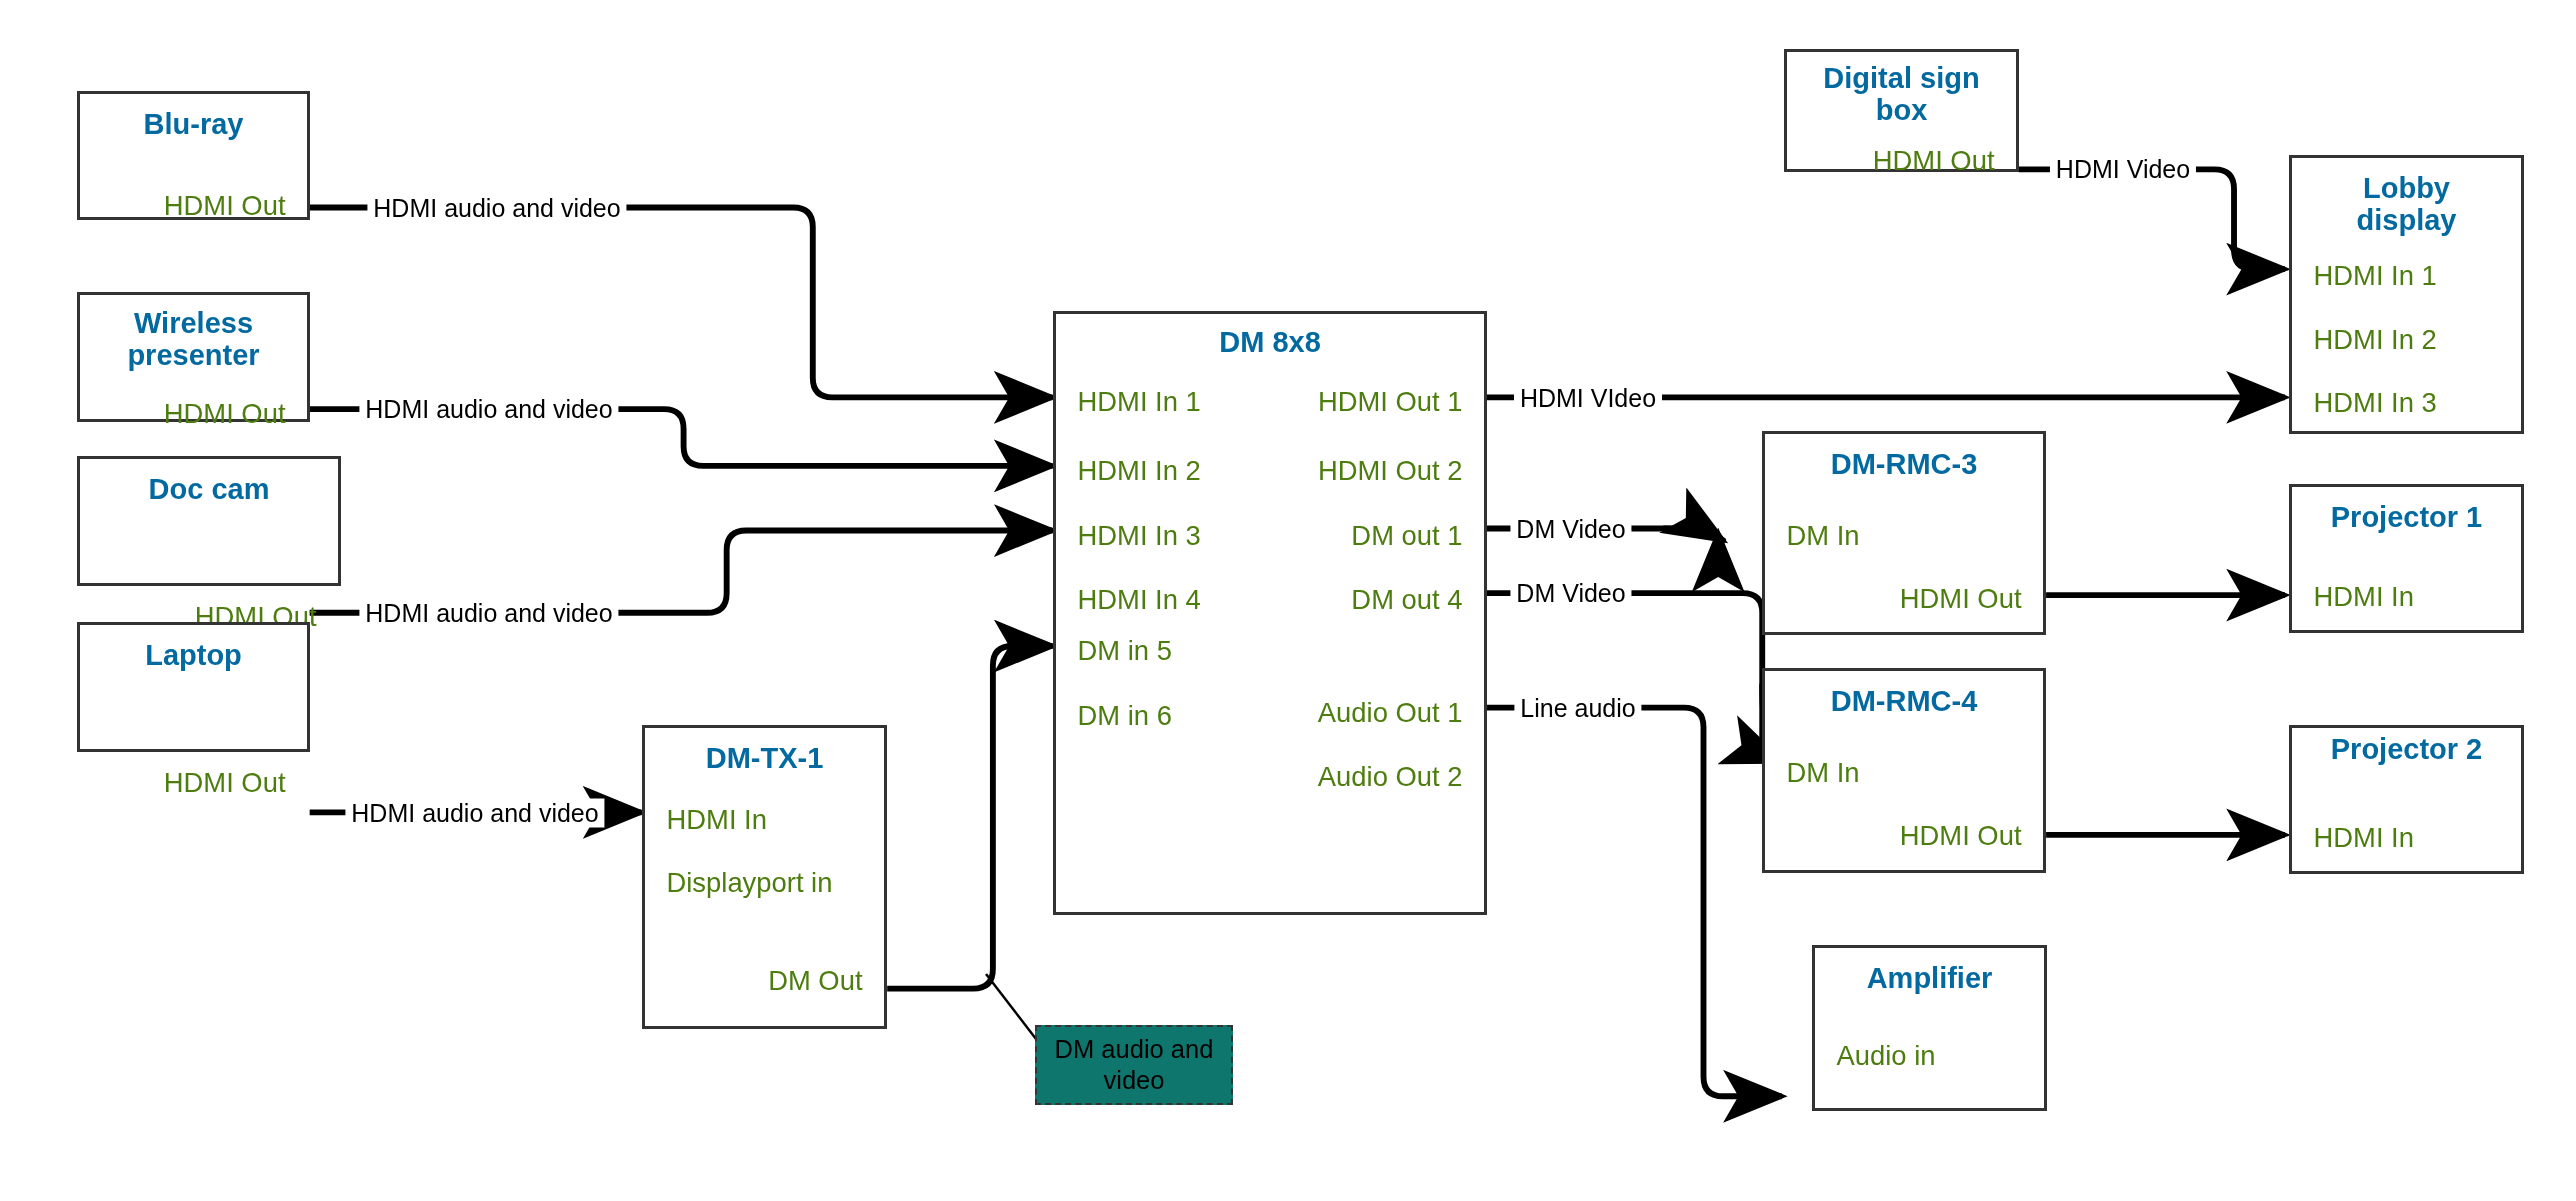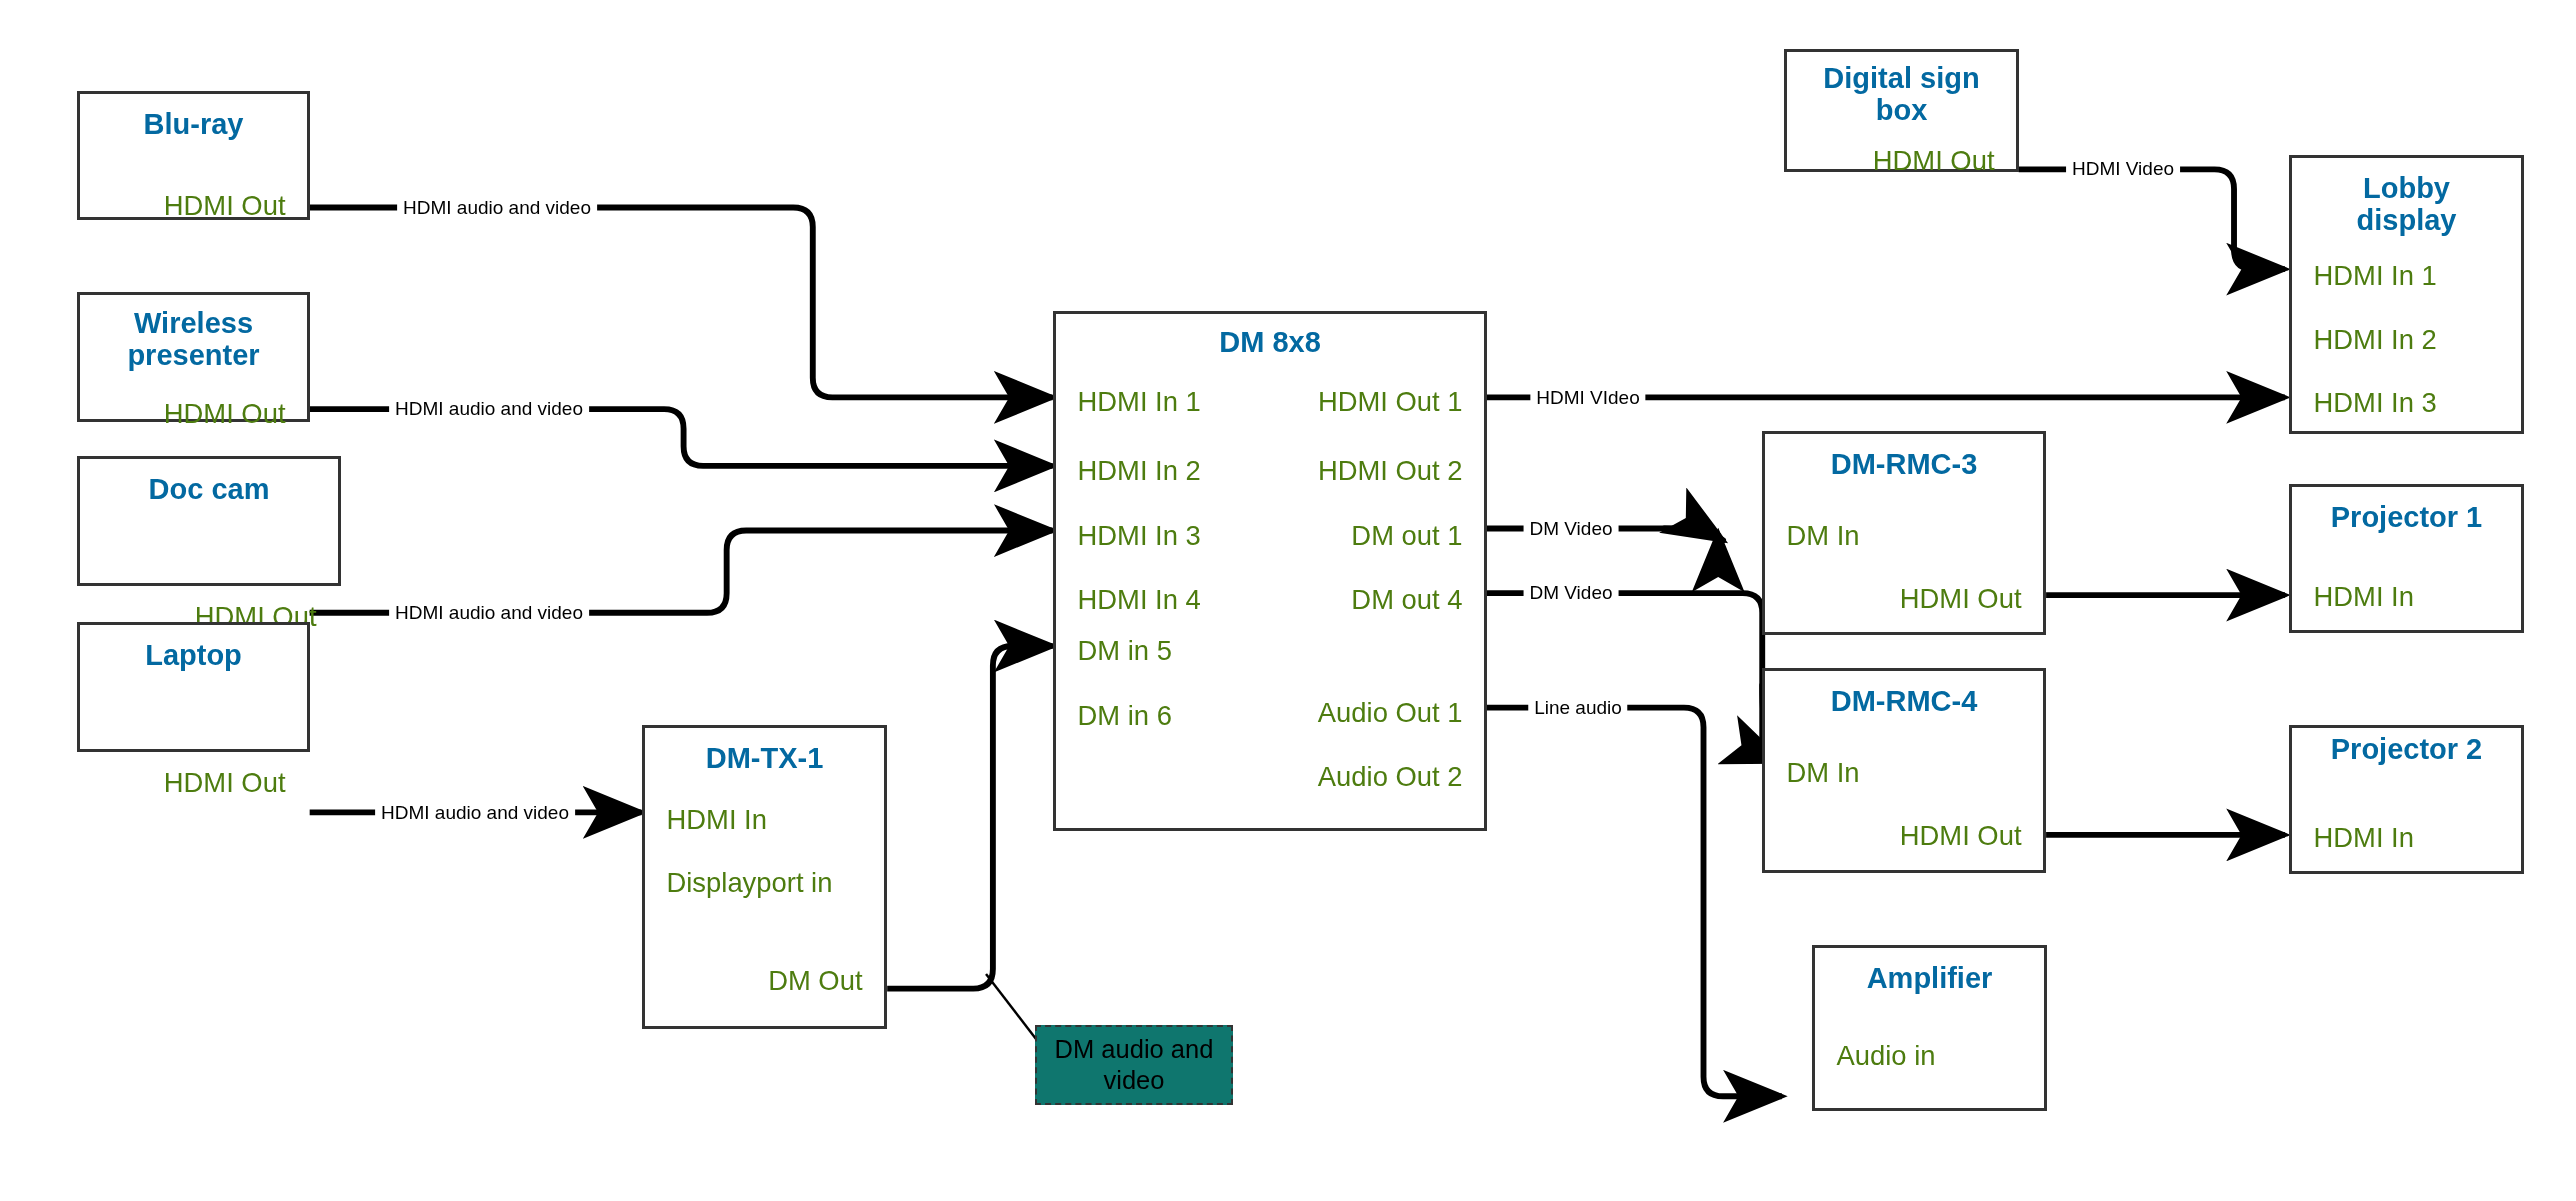--- a/index.html
+++ b/index.html
@@ -27,21 +27,21 @@
   .port{
     position:absolute;
     font-size:27.4px;
     color:#4d7c0f;
     white-space:nowrap;
   }
   .port.left{left:21.5px;}
   .port.right{right:21.5px;text-align:right;}
   .wire-label{
     position:absolute;
-    font-size:19px;
+    font-size:25px;
     color:#000;
     background:#ffffff;
     padding:0 5.9px;
     white-space:nowrap;
     transform:translate(-50%,-50%);
   }
   .callout{
     position:absolute;
     border:2.9px dashed #333333;
     background:#0f766e;
@@ -120,21 +120,21 @@
     <div class="port right" style="top:142px;">HDMI Out</div>
   </div>
 
   <div class="node" style="left:642px;top:725px;width:245px;height:304px;">
     <div class="node-title" style="top:13.7px;">DM-TX-1</div>
     <div class="port left" style="top:76px;">HDMI In</div>
     <div class="port left" style="top:139px;">Displayport in</div>
     <div class="port right" style="top:237px;">DM Out</div>
   </div>
 
-  <div class="node" style="left:1053px;top:311px;width:434px;height:520px;">
+  <div class="node" style="left:1053px;top:311px;width:434px;height:604px;">
     <div class="node-title" style="top:11.7px;">DM 8x8</div>
 
     <div class="port left" style="top:72px;">HDMI In 1</div>
     <div class="port left" style="top:141px;">HDMI In 2</div>
     <div class="port left" style="top:206px;">HDMI In 3</div>
     <div class="port left" style="top:270px;">HDMI In 4</div>
     <div class="port left" style="top:321px;">DM in 5</div>
     <div class="port left" style="top:386px;">DM in 6</div>
 
     <div class="port right" style="top:72px;">HDMI Out 1</div>

